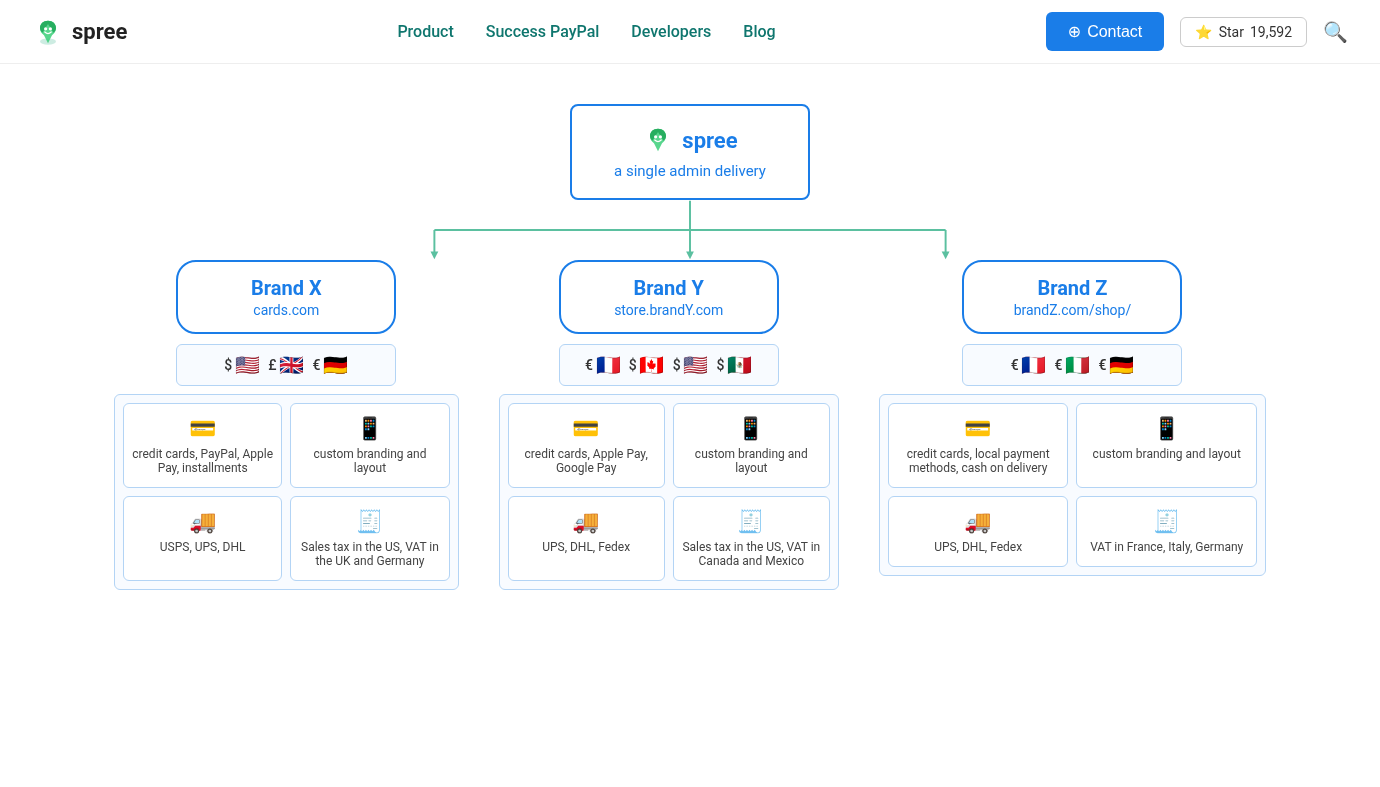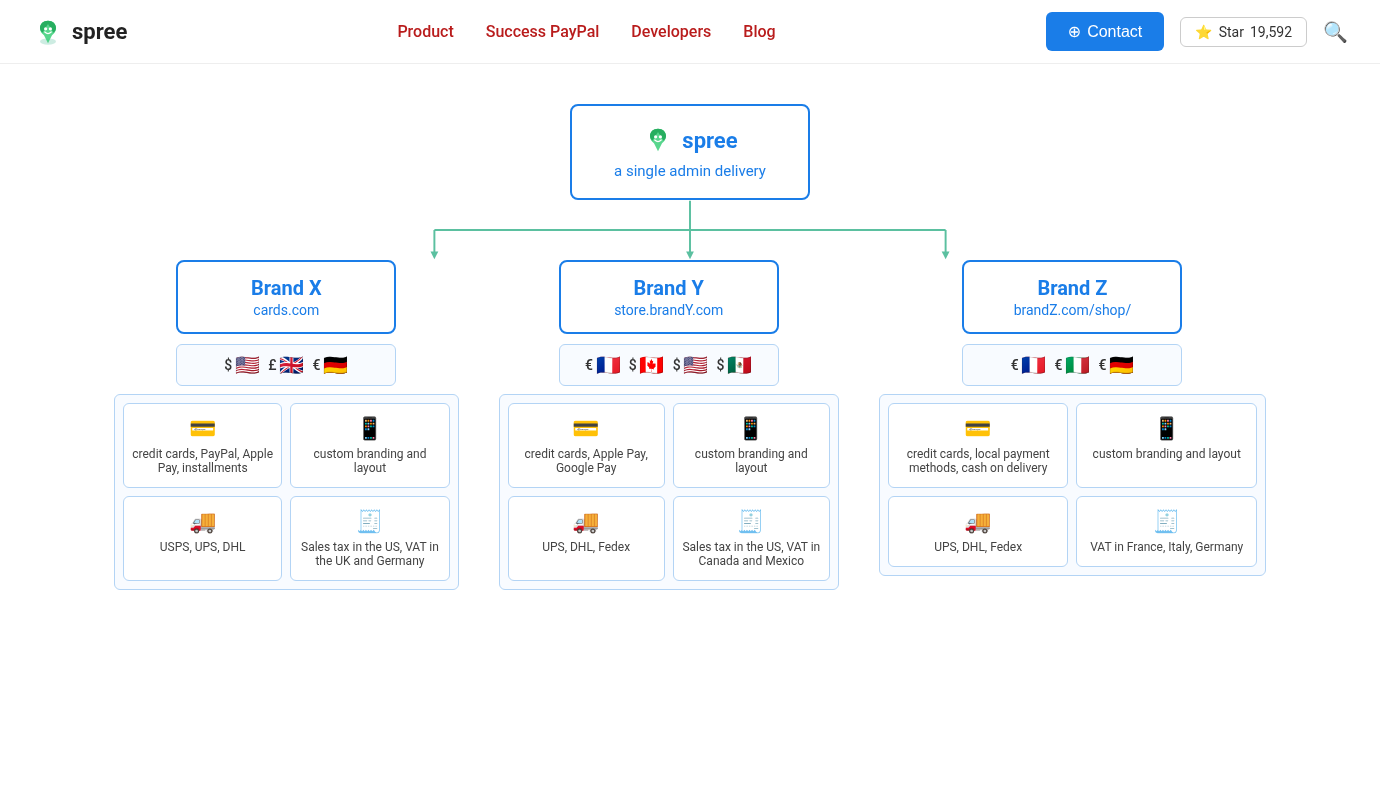--- a/index.html
+++ b/index.html
@@ -6,21 +6,21 @@
     body { font-family: -apple-system, BlinkMacSystemFont, 'Segoe UI', Roboto, sans-serif; background: #fff; color: #333; }
 
     
     nav {
       display: flex; align-items: center; justify-content: space-between;
       padding: 0 32px; height: 64px; border-bottom: 1px solid #eee;
     }
     .nav-logo { display: flex; align-items: center; gap: 8px; text-decoration: none; }
     .nav-logo-text { font-size: 22px; font-weight: 700; color: #222; }
     .nav-links { display: flex; gap: 32px; }
-    .nav-links a { text-decoration: none; color: #b91c1c; font-size: 16px; font-weight: 500; }
+    .nav-links a { text-decoration: none; color: #0f766e; font-size: 16px; font-weight: 500; }
     .nav-right { display: flex; align-items: center; gap: 16px; }
     .btn-contact {
       background: #1a7de8; color: #fff; border: none; border-radius: 6px;
       padding: 10px 22px; font-size: 16px; cursor: pointer; display: flex; align-items: center; gap: 6px;
     }
     .github-star {
       display: flex; align-items: center; gap: 6px; border: 1px solid #ccc;
       border-radius: 6px; padding: 6px 14px; font-size: 14px; cursor: pointer;
     }
     .search-icon-btn { background: none; border: none; cursor: pointer; font-size: 20px; color: #333; }
@@ -52,21 +52,21 @@
     
     .tree-connector {
       display: flex; justify-content: center; width: 100%;
       position: relative; height: 60px;
     }
     .tree-connector svg { width: 800px; height: 60px; }
 
     
     .brand-column { display: flex; flex-direction: column; align-items: center; }
     .brand-card {
-      border: 2px solid #1a7de8; border-radius: 8px; padding: 14px 20px;
+      border: 2px solid #1a7de8; border-radius: 20px; padding: 14px 20px;
       text-align: center; min-width: 220px; background: #fff;
     }
     .brand-name { font-size: 20px; font-weight: 700; color: #1a7de8; }
     .brand-url { font-size: 14px; color: #1a7de8; margin-top: 2px; }
 
     
     .flags-section {
       border: 1px solid #b3d4f5; border-radius: 6px; margin-top: 10px;
       padding: 8px 10px; display: flex; gap: 8px; justify-content: center;
       background: #f8fbff; min-width: 220px;

